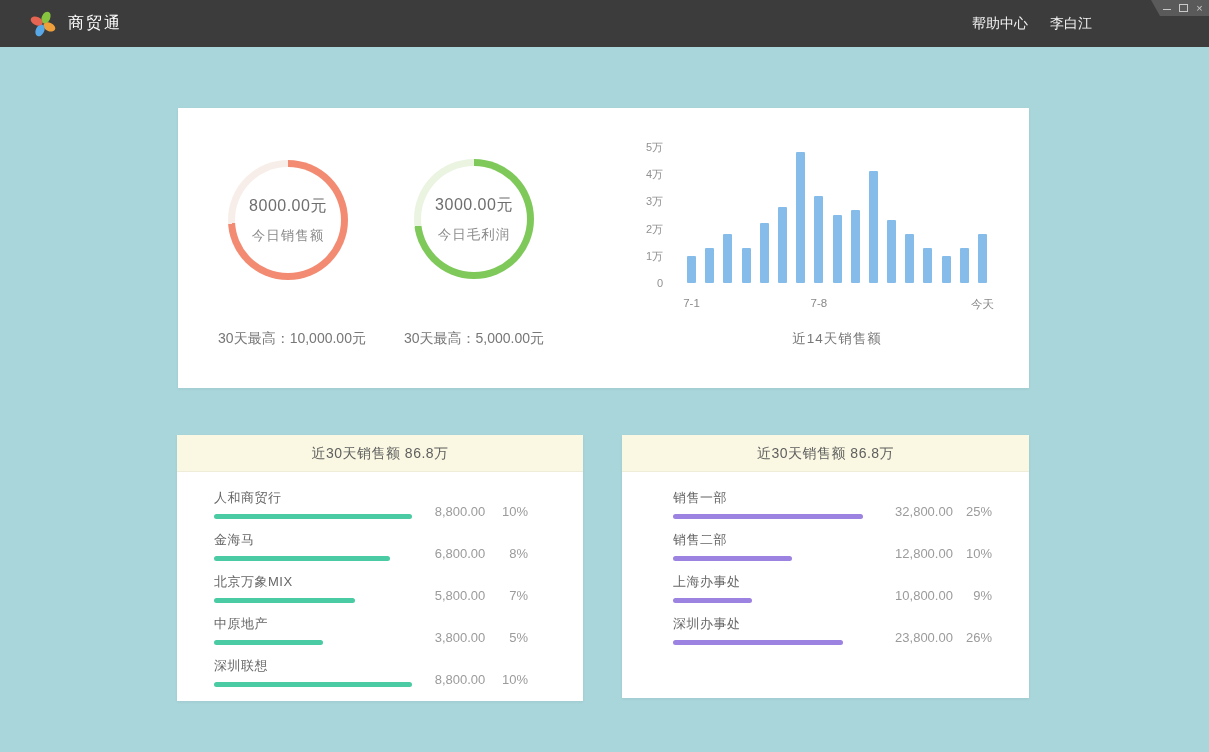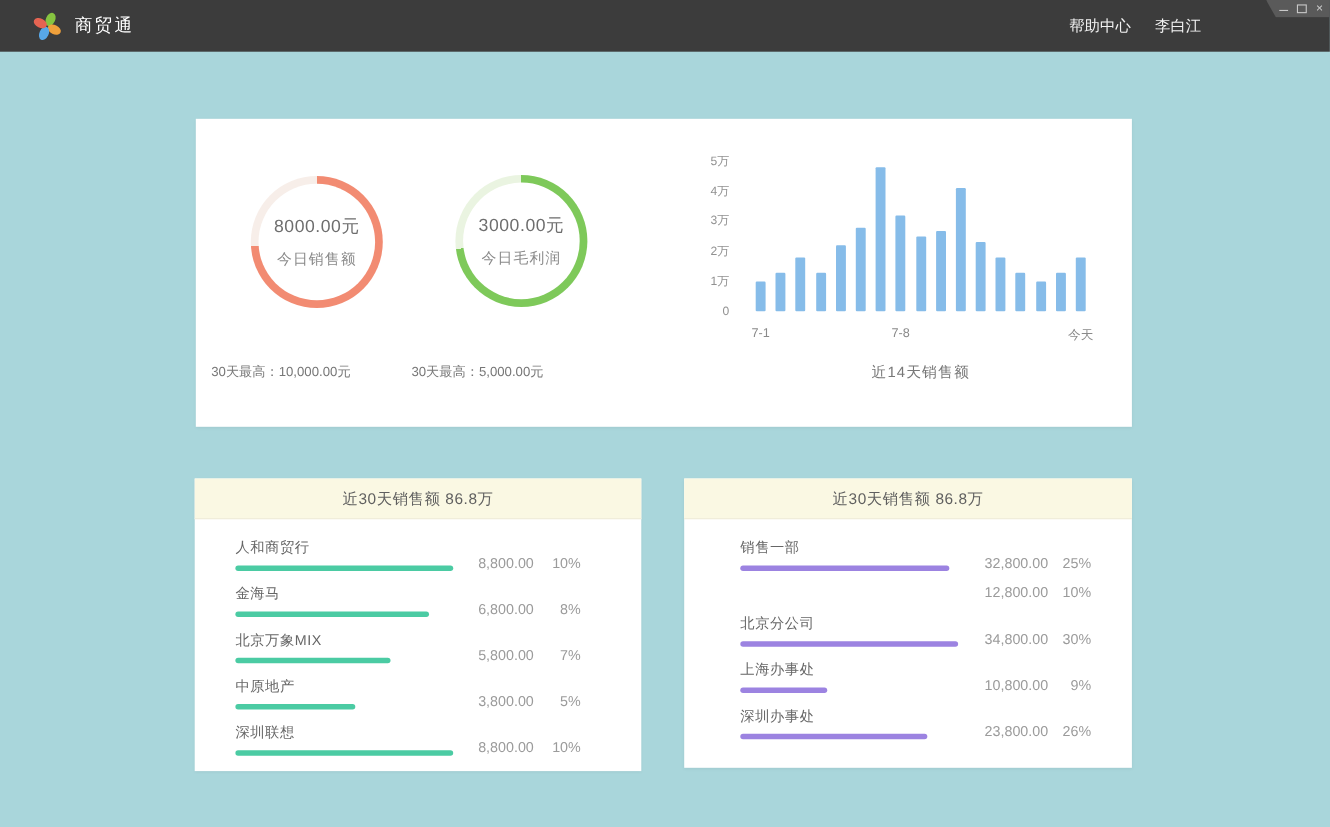--- a/index.html
+++ b/index.html
@@ -27,21 +27,21 @@
   .dept-card { left:622px; top:435px; width:407px; height:263px; }
 
   
   .donut { position:absolute; width:120px; height:120px; border-radius:50%; }
   .donut-1 { left:50px; top:52px; }
   .donut-2 { left:236px; top:51px; }
   .donut::before { content:""; position:absolute; inset:7px; background:#FFFFFF; border-radius:50%; }
   .donut-inner { position:absolute; inset:0; display:flex; flex-direction:column; align-items:center; justify-content:center; gap:10px; z-index:1; }
   .donut-value { font-size:16px; color:#6E6E6E; letter-spacing:0.5px; }
   .donut-label { font-size:13.5px; color:#8A8A8A; letter-spacing:1px; }
-  .gauge-footer { position:absolute; top:222px; width:200px; font-size:12px; color:#777777; white-space:nowrap; }
+  .gauge-footer { position:absolute; top:222px; width:200px; text-align:center; font-size:14px; color:#777777; white-space:nowrap; }
   .footer-1 { left:14px; }
   .footer-2 { left:196px; }
 
   
   .chart { position:absolute; left:460px; top:30px; width:385px; height:215px; }
   .ytick { position:absolute; width:30px; left:-5px; text-align:right; font-size:11px; color:#919191; line-height:14px; }
   .chart-bars { position:absolute; left:49px; bottom:70px; width:300px; height:140px; display:flex; align-items:flex-end; justify-content:space-between; }
   .cbar { width:9px; border-radius:1px; }
   .xtick { position:absolute; top:159px; transform:translateX(-50%); font-size:11.5px; color:#8A8A8A; white-space:nowrap; }
   .chart-title { position:absolute; left:49px; top:192px; width:300px; text-align:center; font-size:13.5px; color:#777777; letter-spacing:1px; }
@@ -221,38 +221,32 @@
             <div class="row-bar" style="width: 96%; background: rgb(156, 131, 225);"></div>
           </div>
       </div>
       <div class="row-right">
         <span class="row-amount">32,800.00</span>
         <span class="row-pct">25%</span>
       </div>
     </div>
 
     <div class="row">
+      <div class="row-left">
+        <div class="row-name">销售二部</div>
+        <div class="row-track">
+            <div class="row-bar" style="width: 60%; background: rgb(156, 131, 225);"></div>
+          </div>
+      </div>
       <div class="row-right">
         <span class="row-amount">12,800.00</span>
         <span class="row-pct">10%</span>
       </div>
     </div>
 
-    <div class="row">
-      <div class="row-left">
-        <div class="row-name">北京分公司</div>
-        <div class="row-track">
-            <div class="row-bar" style="width: 100%; background: rgb(156, 131, 225);"></div>
-          </div>
-      </div>
-      <div class="row-right">
-        <span class="row-amount">34,800.00</span>
-        <span class="row-pct">30%</span>
-      </div>
-    </div>
 
     <div class="row">
       <div class="row-left">
         <div class="row-name">上海办事处</div>
         <div class="row-track">
             <div class="row-bar" style="width: 40%; background: rgb(156, 131, 225);"></div>
           </div>
       </div>
       <div class="row-right">
         <span class="row-amount">10,800.00</span>

